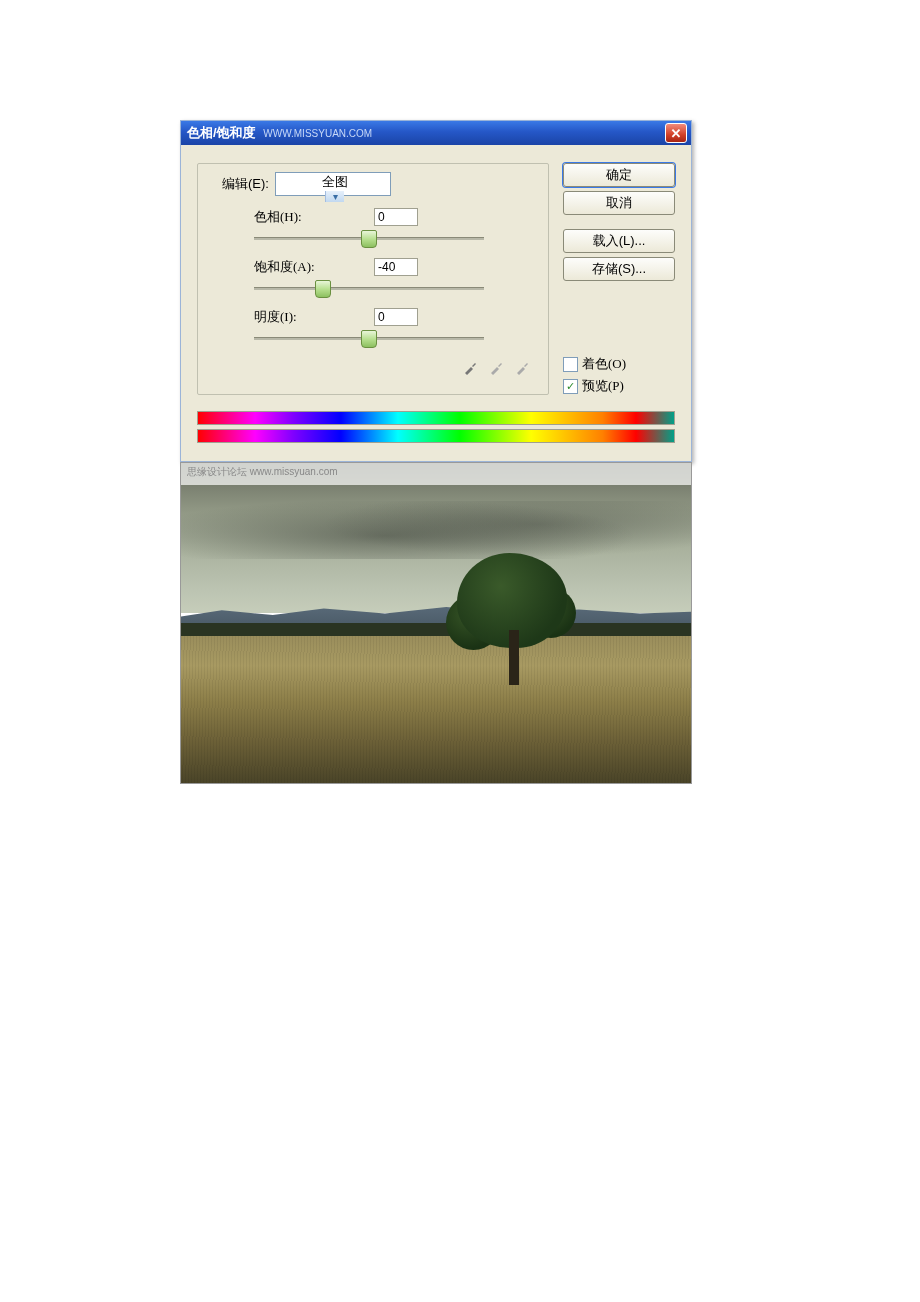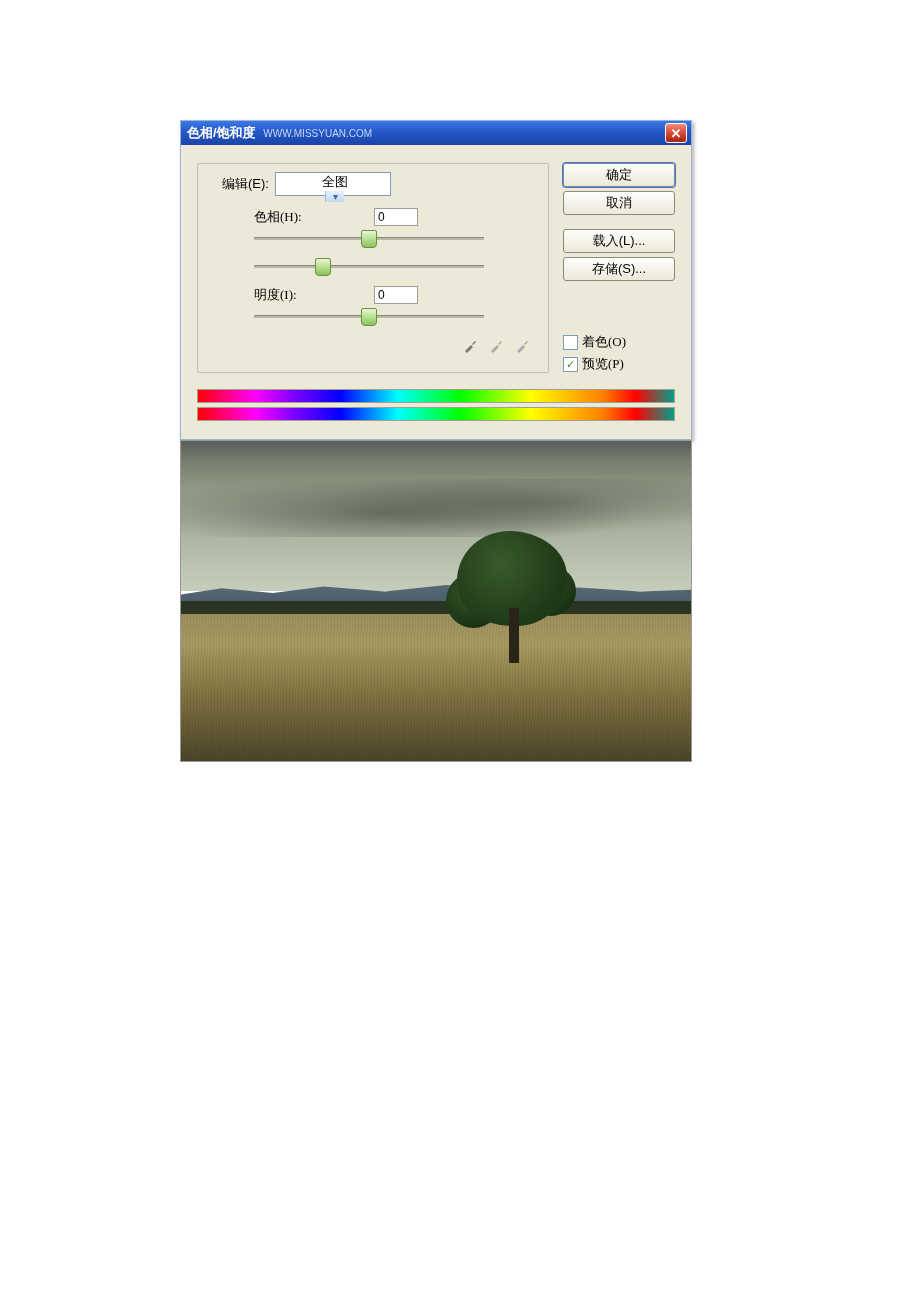--- a/index.html
+++ b/index.html
@@ -377,20 +377,24 @@
           <div class="slider-block">
             <div class="slider-row">
               <span class="slider-label">色相(H):</span>
               <input class="value-box" value="0" style="">
             </div>
             <div class="slider-track">
               <div class="track-line"></div>
               <div class="thumb" style="left:50%"></div>
             </div>
 
+            <div class="slider-row">
+              <span class="slider-label">饱和度(A):</span>
+              <input class="value-box" value="-40" style="">
+            </div>
             <div class="slider-track">
               <div class="track-line"></div>
               <div class="thumb" style="left:30%"></div>
             </div>
 
             <div class="slider-row">
               <span class="slider-label">明度(I):</span>
               <input class="value-box" value="0" style="">
             </div>
             <div class="slider-track">
@@ -449,17 +453,18 @@
       <div class="cloud"></div>
       <div class="mountains"></div>
       <div class="treeline"></div>
       <div class="field"></div>
       <div class="tree">
         <div class="crown2"></div>
         <div class="crown3"></div>
         <div class="crown"></div>
         <div class="trunk"></div>
       </div>
+      <div class="watermark">思缘设计论坛  www.missyuan.com</div>
     </div>
   </div>
 
 
 </div>
 
 </body></html>

